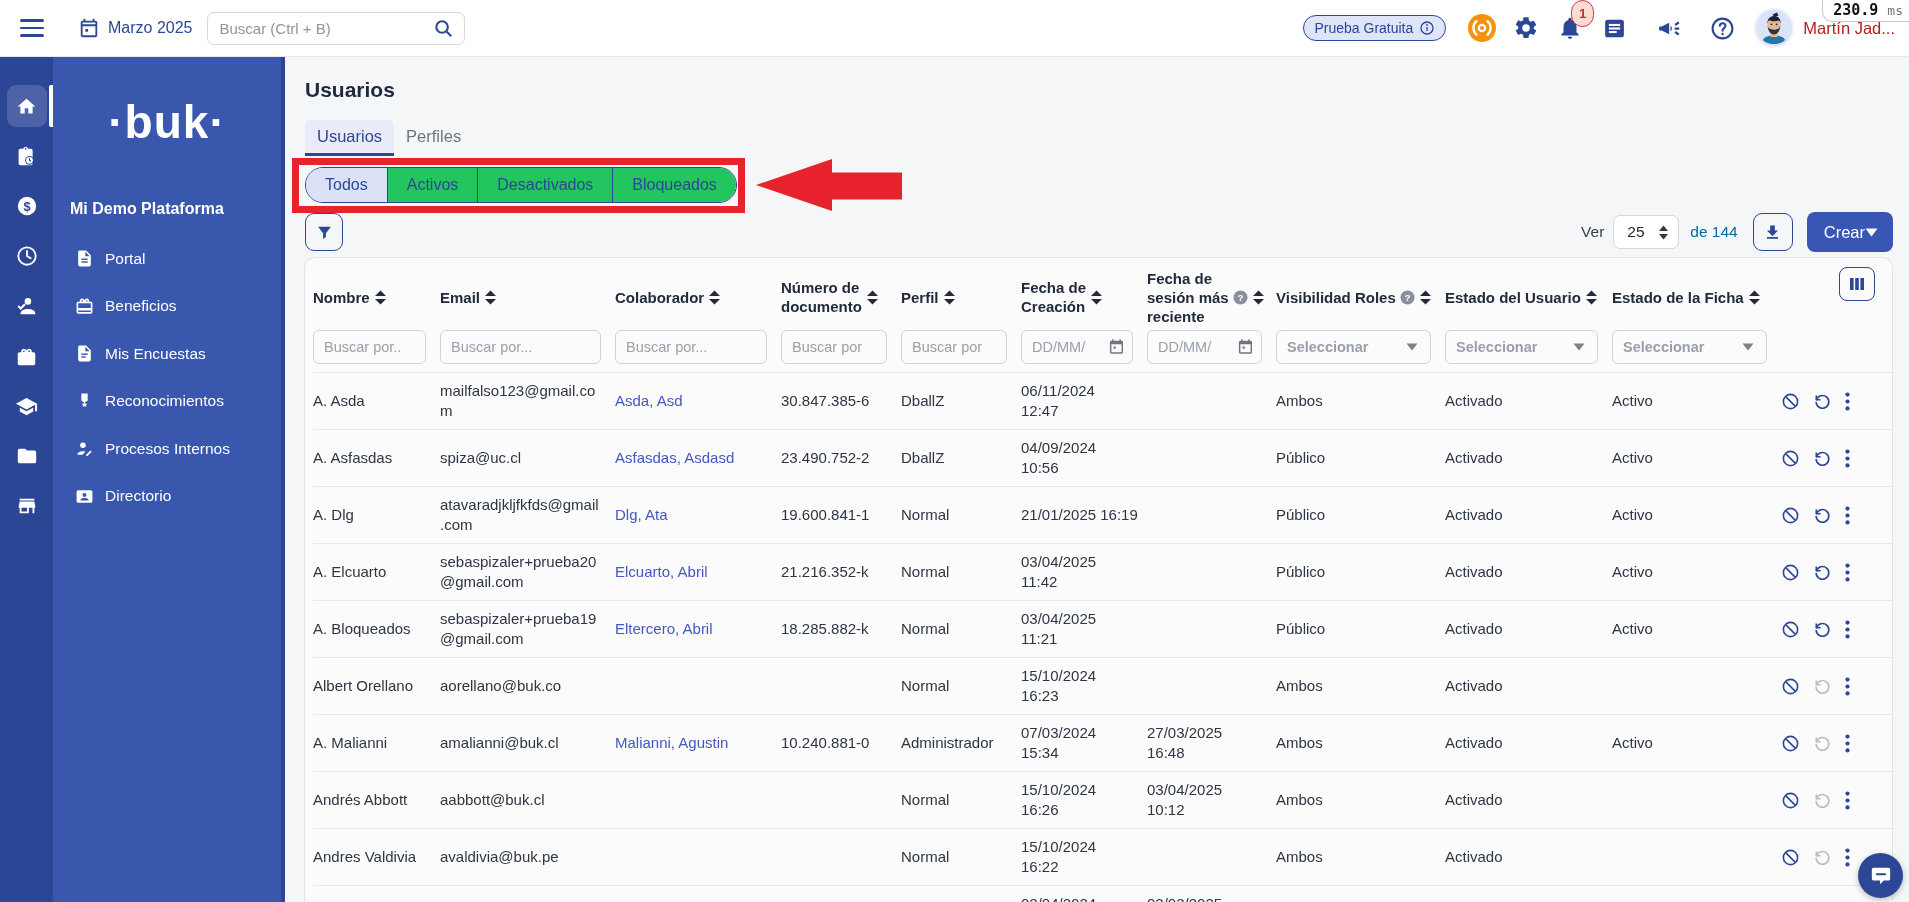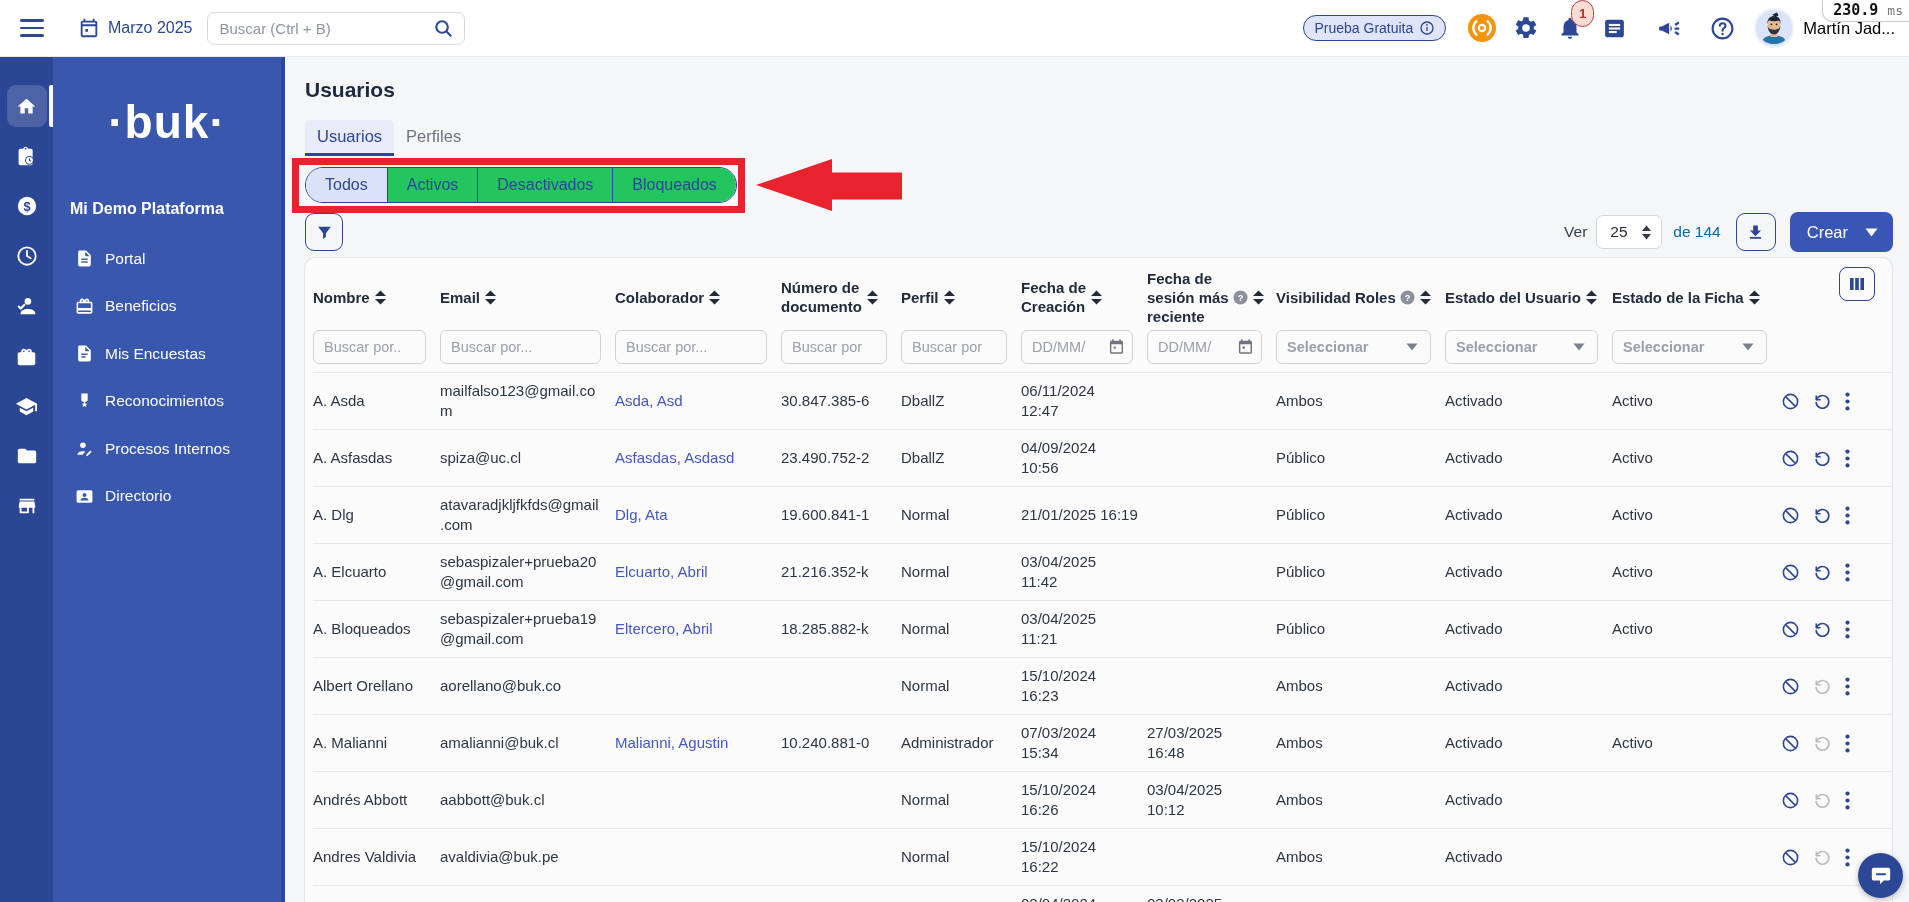--- a/index.html
+++ b/index.html
@@ -24,21 +24,21 @@
   .trial-pill { display:flex; align-items:center; gap:6px; height:26px; padding:0 10px;
                 background:#dfe4f8; border:1.4px solid #2c4796; border-radius:14px;
                 color:#2c4796; font-size:14px; font-weight:400; cursor:pointer; }
   .tb-iconbtn { margin-left:0; display:flex; align-items:center; justify-content:center;
                 width:44px; height:40px; cursor:pointer; position:relative; }
   .bell-badge { position:absolute; top:-8px; left:23px; width:23px; height:27px; background:#f9ddd3;
                 border:1.6px solid #c23b47; border-radius:12px; color:#c2303e; font-size:13.5px;
                 font-weight:700; display:flex; align-items:center; justify-content:center; }
   .avatar { width:40px; height:40px; border-radius:50%; background:#dbe3f8; border:2px solid #eef1fb;
             overflow:hidden; margin-left:10px; cursor:pointer; flex:none; }
-  .tb-user { color:#000000; font-size:16.5px; margin-left:9px; cursor:pointer; white-space:nowrap;text-align:center; }
+  .tb-user { color:#b91c1c; font-size:16.5px; margin-left:9px; cursor:pointer; white-space:nowrap;text-align:center; }
 
   
   .latency { position:fixed; top:0; right:0; z-index:40; background:#ffffff; border:1px solid #c9c9c9;
              border-top:none; border-right:none; border-radius:0 0 0 10px; padding:1px 6px 2px 10px;
              font-family:"DejaVu Sans Mono", monospace; font-size:15px; }
   .latency b { color:#111; font-weight:700; }
   .latency span { color:#777; font-size:13px; }
 
   
   .sidebar { position:fixed; top:57px; left:0; bottom:0; width:285px; display:flex; z-index:20; }
@@ -86,21 +86,21 @@
   .toolbar-right { margin-left:auto; display:flex; align-items:center; }
   .ver-label { font-size:15.5px; color:#37404d; margin-right:9px; }
   .pagesize { width:66px; height:34px; border:1px solid #d3d6dc; border-radius:7px; background:#fff;
               display:flex; align-items:center; justify-content:space-between; padding:0 9px 0 13px;
               font-size:15.5px; color:#242b36; cursor:pointer; }
   .total-label { font-size:15.5px; color:#0369a1; margin:0 15px 0 11px; }
   .download-btn { width:40px; height:38px; border:1.6px solid #2c4796; border-radius:9px; background:transparent;
                   display:flex; align-items:center; justify-content:center; cursor:pointer; }
   .create-btn { margin-left:14px; height:40px; padding:0 15px 0 17px; background:#3a56b4; color:#fff;
                 border:none; border-radius:8px; font-size:16.5px; font-weight:500; display:flex;
-                align-items:center; gap:17px; cursor:pointer; font-family:"Liberation Sans", sans-serif; }
+                align-items:center; gap:0; cursor:pointer; font-family:"Liberation Sans", sans-serif; }
 
   
   .card { position:absolute; top:200px; left:19px; right:16px; bottom:0; background:#fbfbfc;
           border:1px solid #e4e5e9; border-radius:11px 11px 0 0; border-bottom:none; overflow:hidden; }
   .colpick-btn { position:absolute; top:9px; right:17px; width:36px; height:34px; border:1.6px solid #2c4796;
                  border-radius:8px; background:#fbfbfc; display:flex; align-items:center; justify-content:center;
                  cursor:pointer; z-index:5; }
   table { border-collapse:collapse; table-layout:fixed; width:1581px; margin-left:8px; }
   th { text-align:left; vertical-align:middle; font-size:15px; font-weight:700; color:#212b3b;
        padding:6px 8px 0 0; height:72px; line-height:19px; }

